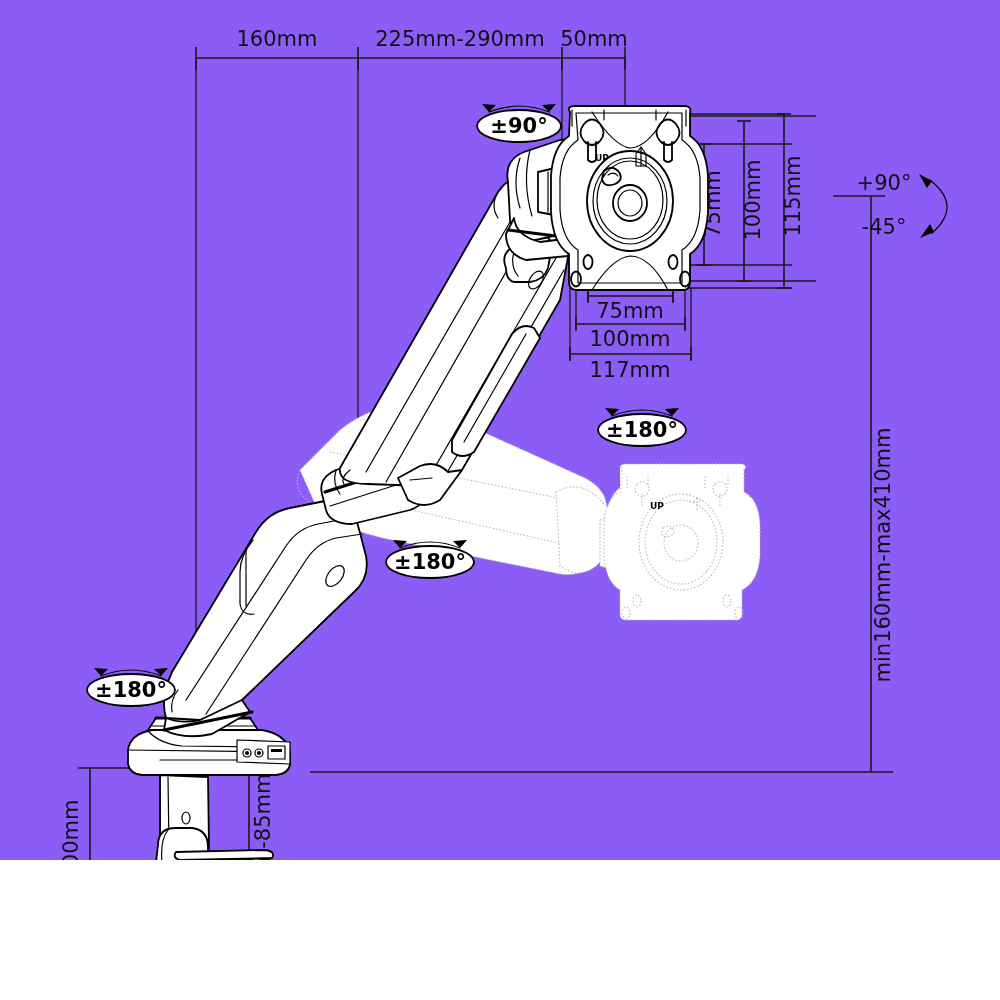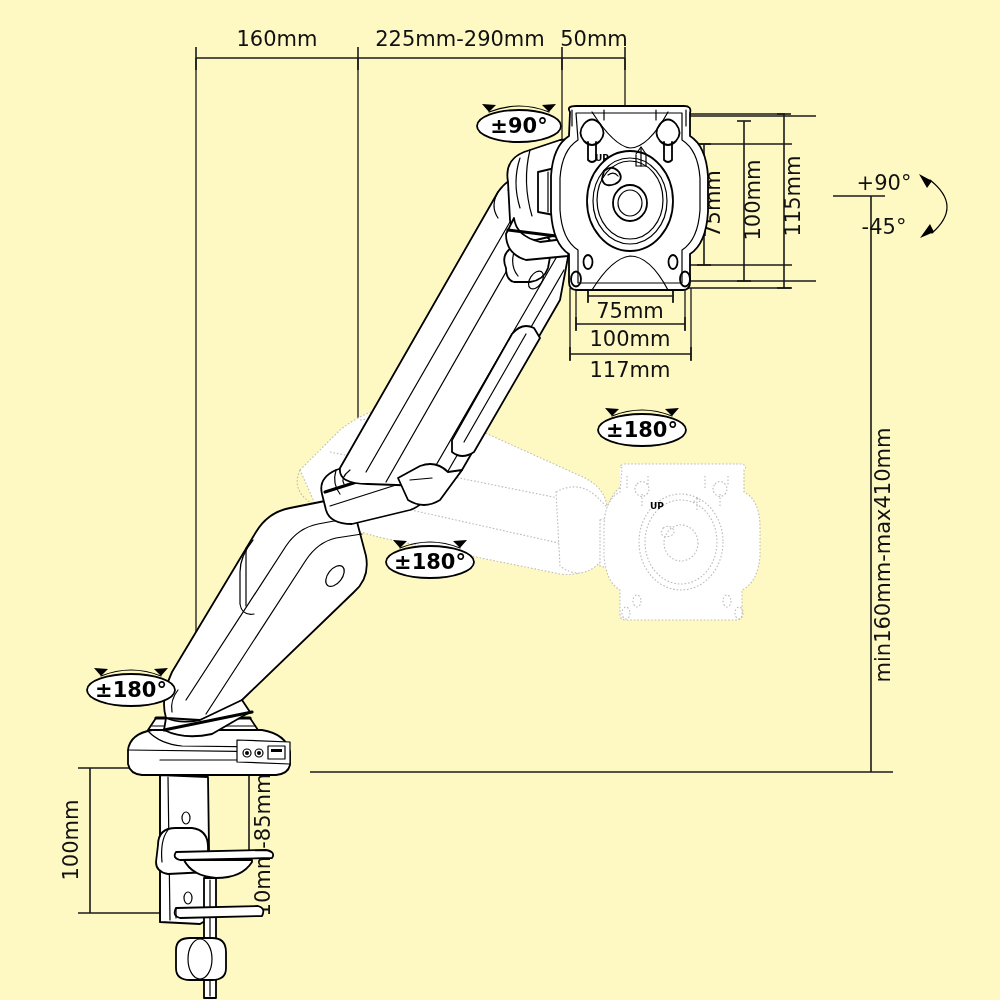--- a/index.html
+++ b/index.html
@@ -6,22 +6,22 @@
     margin: 0;
     padding: 0;
     background: #ffffff;
   }
   body {
     font-family: "DejaVu Sans", "Liberation Sans", sans-serif;
   }
   #stage {
     position: relative;
     width: 1000px;
-    height: 1000px;
-    background: #fef9c3;
+    height: 860px;
+    background: #8b5cf6;
     overflow: hidden;
   }
   #stage svg {
     position: absolute;
     left: 0;
     top: 0;
   }
   .dim-txt {
     font-family: "DejaVu Sans", "Liberation Sans", sans-serif;
     font-size: 21px;

